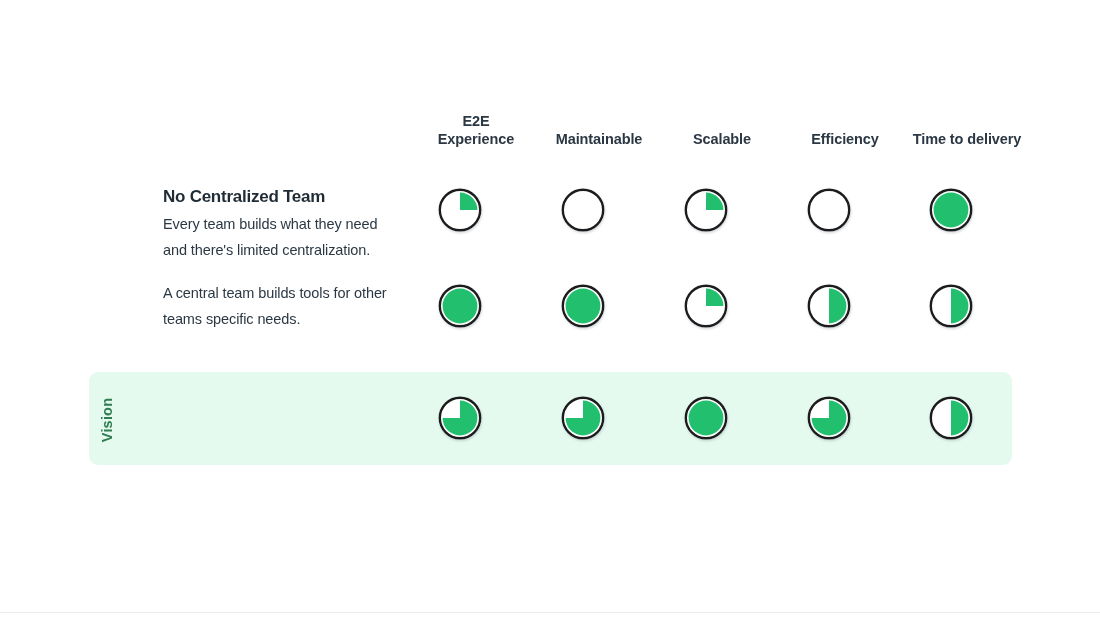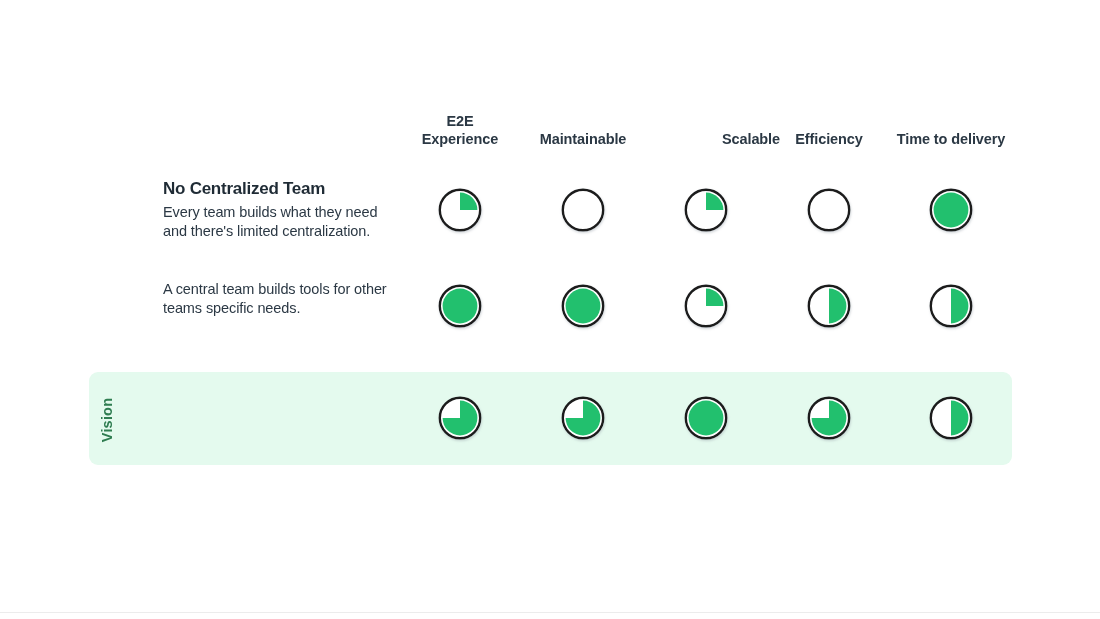--- a/index.html
+++ b/index.html
@@ -39,21 +39,21 @@
   .matrix {
     position: absolute;
     left: 0;
     top: 0;
     width: 1100px;
   }
 
   
   .header-row {
     position: absolute;
-    left: 0;
+    left: 16px;
     top: 112px;
     width: 1014px;
     height: 46px;
   }
 
   .col-head {
     position: absolute;
     top: 0;
     width: 160px;
     text-align: center;
@@ -103,34 +103,34 @@
     left: 163px;
     width: 240px;
   }
 
   .row-title {
     font-size: 17px;
     font-weight: bold;
     line-height: 22px;
     letter-spacing: -0.25px;
     color: #1f2b35;
-    margin: 0 0 3px 0;
+    margin: 8px 0 3px 0;
     white-space: nowrap;
   }
 
   .row-title .star {
     color: #21bf6e;
     font-weight: bold;
     font-size: 17px;
     margin-left: 2px;
   }
 
   .row-desc {
     font-size: 14.5px;
-    line-height: 19px;
+    line-height: 26px;
     letter-spacing: -0.1px;
     color: #2b3844;
     margin: 0;
     white-space: pre-line;
   }
 
   
   .dial {
     position: absolute;
     width: 44px;
@@ -172,21 +172,21 @@
         <div class="highlight-band" style="background: rgb(228, 250, 238);"></div>
         <div class="vision-tag">
           <span style="color: rgb(47, 125, 81);">Vision</span>
         </div>
       </div>
 
     <div class="header-row" id="header-row">
         <div class="col-head" style="left: 380px; top: 0px;">E2E
 Experience</div>
         <div class="col-head" style="left: 503px; top: 18px;">Maintainable</div>
-        <div class="col-head" style="left: 626px; top: 18px; margin-left: 45px;">Scalable</div>
+        <div class="col-head" style="left: 626px; top: 18px;">Scalable</div>
         <div class="col-head" style="left: 871px; top: 18px;">Time to delivery</div>
         <div class="col-head" style="left: 749px; top: 18px;">Efficiency</div>
       </div>
 
     <div id="row-labels">
         <div class="row-label" style="top: 178px;">
           <div class="row-title"><span>No Centralized Team</span></div>
           <div class="row-desc">Every team builds what they need
 and there's limited centralization.</div>
         </div>

